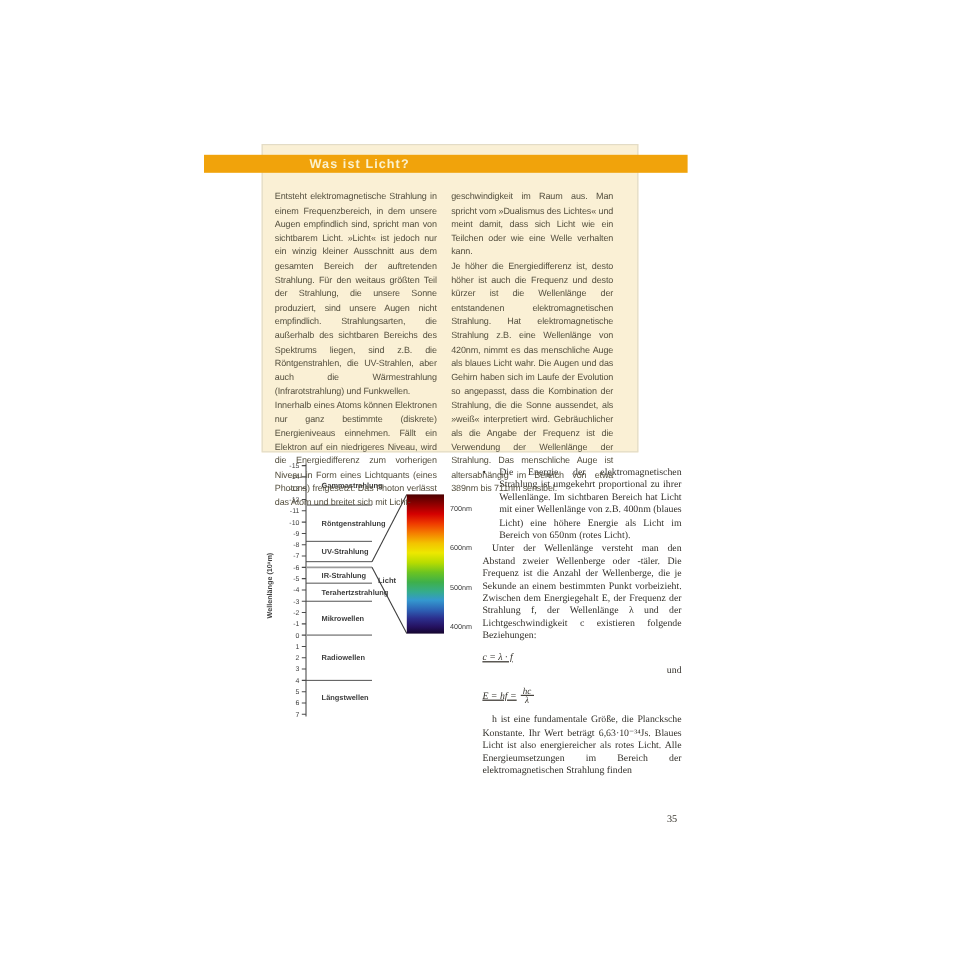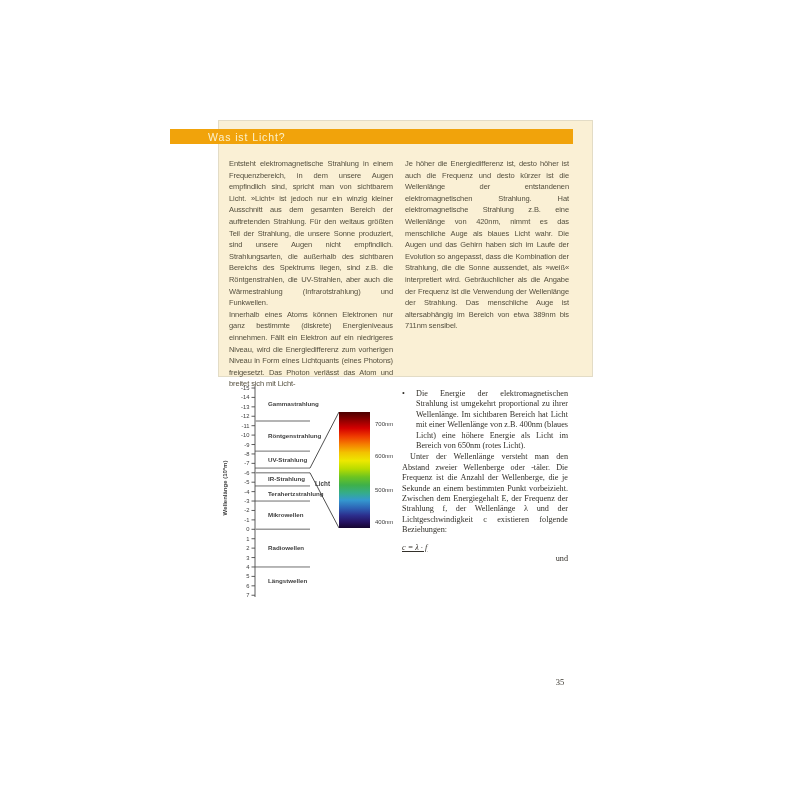--- a/index.html
+++ b/index.html
@@ -7,24 +7,24 @@
     --cream-border:#E3DCC6; --intro-text:#55503F; --serif-ink:#33302A;
     --diagram-ink:#3E3E3E; --caption-blue-bold:#185A99; --caption-blue:#49739F;
   }
   *{margin:0;padding:0;box-sizing:border-box;}
   html,body{width:800px;height:800px;background:#fff;overflow:hidden;}
   body{font-family:"Liberation Sans",sans-serif;position:relative;}
   .page{position:absolute;inset:0;background:#fff;}
 
   .header-bar{position:absolute;left:170px;top:129px;width:403px;height:15px;
     background:var(--accent-orange);z-index:3;display:flex;align-items:center;}
-  .header-title{color:var(--header-title-color);font-weight:normal;font-size:10.5px;
-    letter-spacing:.9px;padding-left:38px;white-space:nowrap;}
-
-  .intro-box{position:absolute;left:218px;top:120px;width:375px;height:257px;
+  .header-title{color:var(--header-title-color);font-weight:bold;font-size:10.5px;
+    letter-spacing:.9px;padding-left:88px;white-space:nowrap;}
+
+  .intro-box{position:absolute;left:218px;top:120px;width:314px;height:257px;
     background:var(--cream-bg);border:1px solid var(--cream-border);z-index:1;
     padding:37px 20px 8px 10px;display:flex;gap:12px;}
   .intro-col{width:164px;color:var(--intro-text);font-size:7.5px;line-height:11.6px;
     text-align:justify;letter-spacing:-0.1px;hyphens:auto;}
   .intro-col p{margin:0;}
 
   .diagram{position:absolute;left:218px;top:383px;width:180px;height:235px;}
   #diagram-svg text{font-family:"Liberation Sans",sans-serif;fill:var(--diagram-ink);}
   #ticks-g text{font-size:5.8px;text-anchor:end;}
   #ticks-g line,.axis-line{stroke:#4a4a4a;stroke-width:0.9;}
@@ -64,20 +64,21 @@
   <div class="header-bar">
     <span class="header-title">Was ist Licht?</span>
   </div>
 
   <div class="intro-box">
     <div class="intro-col">
       <p>Entsteht elektromagnetische Strahlung in einem Frequenzbereich, in dem unsere Augen empfindlich sind, spricht man von sichtbarem Licht. »Licht« ist jedoch nur ein winzig kleiner Ausschnitt aus dem gesamten Bereich der auftretenden Strahlung. Für den weitaus größten Teil der Strahlung, die unsere Sonne produziert, sind unsere Augen nicht empfindlich. Strahlungsarten, die außerhalb des sichtbaren Bereichs des Spektrums liegen, sind z.B. die Röntgenstrahlen, die UV-Strahlen, aber auch die Wärmestrahlung (Infrarotstrahlung) und Funkwellen.</p>
       <p>Innerhalb eines Atoms können Elektronen nur ganz bestimmte (diskrete) Energieniveaus einnehmen. Fällt ein Elektron auf ein niedrigeres Niveau, wird die Energiedifferenz zum vorherigen Niveau in Form eines Lichtquants (eines Photons) freigesetzt. Das Photon verlässt das Atom und breitet sich mit Licht-</p>
     </div>
     <div class="intro-col">
+      <p>geschwindigkeit im Raum aus. Man spricht vom »Dualismus des Lichtes« und meint damit, dass sich Licht wie ein Teilchen oder wie eine Welle verhalten kann.</p>
       <p>Je höher die Energiedifferenz ist, desto höher ist auch die Frequenz und desto kürzer ist die Wellenlänge der entstandenen elektromagnetischen Strahlung. Hat elektromagnetische Strahlung z.B. eine Wellenlänge von 420nm, nimmt es das menschliche Auge als blaues Licht wahr. Die Augen und das Gehirn haben sich im Laufe der Evolution so angepasst, dass die Kombination der Strahlung, die die Sonne aussendet, als »weiß« interpretiert wird. Gebräuchlicher als die Angabe der Frequenz ist die Verwendung der Wellenlänge der Strahlung. Das menschliche Auge ist altersabhängig im Bereich von etwa 389nm bis 711nm sensibel.</p>
     </div>
   </div>
 
   <div class="diagram">
     <svg id="diagram-svg" width="180" height="235" viewBox="0 0 180 235">
       <defs>
         <linearGradient id="spec-grad" x1="0" y1="0" x2="0" y2="1">
             <stop offset="0%" stop-color="#4b0000"></stop>
             <stop offset="7%" stop-color="#8f0000"></stop>
@@ -182,17 +183,19 @@
 
 
   <div class="body-col">
     <div class="bullet-item">
       <span class="bullet">•</span>
       <p>Die Energie der elektromagnetischen Strahlung ist umgekehrt proportional zu ihrer Wellenlänge. Im sichtbaren Bereich hat Licht mit einer Wellenlänge von z.B. 400nm (blaues Licht) eine höhere Energie als Licht im Bereich von 650nm (rotes Licht).</p>
     </div>
     <p class="p-indent">Unter der Wellenlänge versteht man den Abstand zweier Wellenberge oder -täler. Die Frequenz ist die Anzahl der Wellenberge, die je Sekunde an einem bestimmten Punkt vorbeizieht. Zwischen dem Energiegehalt E, der Frequenz der Strahlung f, der Wellenlänge λ und der Lichtgeschwindigkeit c existieren folgende Beziehungen:</p>
     <p class="formula">c = λ · f</p>
     <p class="und">und</p>
+    <p class="formula"><span>E = hf =</span><span class="frac"><span class="num">hc</span><span class="den">λ</span></span></p>
+    <p class="p-after-formula">h ist eine fundamentale Größe, die Plancksche Konstante. Ihr Wert beträgt 6,63·10⁻³⁴Js. Blaues Licht ist also energiereicher als rotes Licht. Alle Energieumsetzungen im Bereich der elektromagnetischen Strahlung finden</p>
   </div>
 
   <div class="page-number">35</div>
 
 </div>
 
 </body></html>

